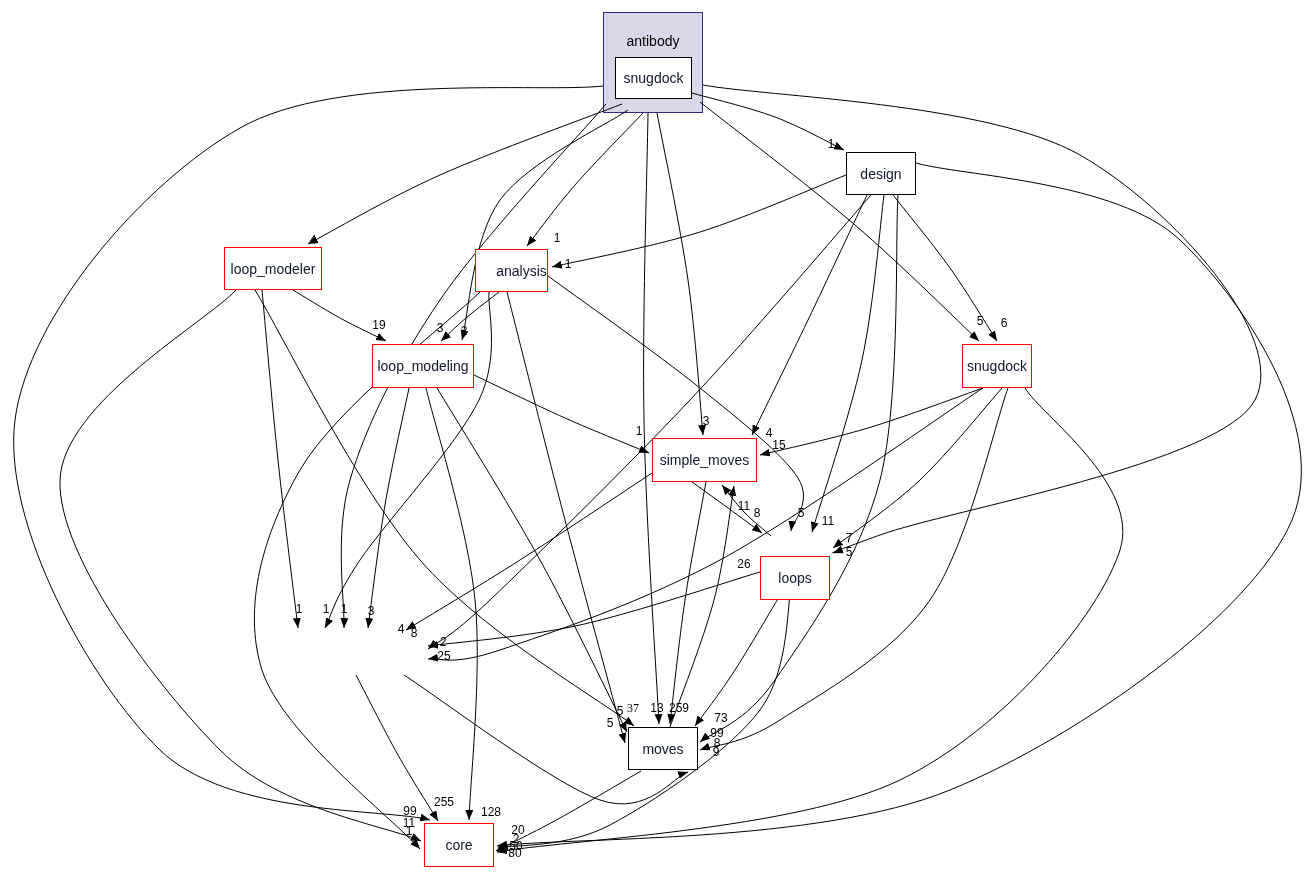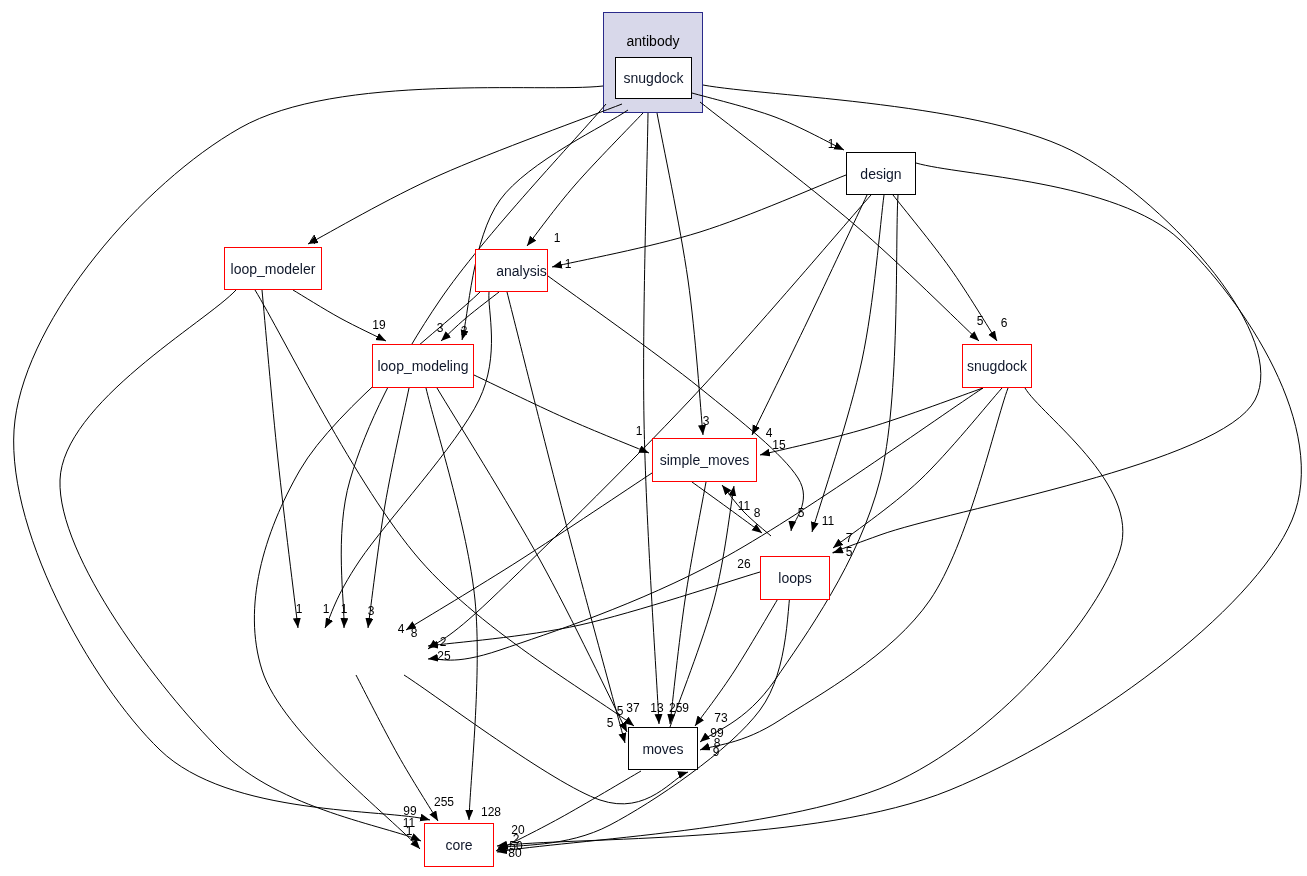--- a/index.html
+++ b/index.html
@@ -146,21 +146,21 @@
     <span class="edge-label" style="left: 299px; top: 609px;">1</span>
     <span class="edge-label" style="left: 326px; top: 609px;">1</span>
     <span class="edge-label" style="left: 344px; top: 609px;">1</span>
     <span class="edge-label" style="left: 371px; top: 611px;">3</span>
     <span class="edge-label" style="left: 401px; top: 629px;">4</span>
     <span class="edge-label" style="left: 414px; top: 633px;">8</span>
     <span class="edge-label" style="left: 443px; top: 642px;">2</span>
     <span class="edge-label" style="left: 444px; top: 656px;">25</span>
     <span class="edge-label" style="left: 620px; top: 711px;">5</span>
     <span class="edge-label" style="left: 610px; top: 723px;">5</span>
-    <span class="edge-label" style="left: 633px; top: 708px;">37</span>
+    <span class="edge-label" style="left: 633px; top: 708px; font-family: Liberation Serif, serif;">37</span>
     <span class="edge-label" style="left: 657px; top: 708px;">13</span>
     <span class="edge-label" style="left: 679px; top: 708px;">259</span>
     <span class="edge-label" style="left: 710px; top: 718px; margin-left: 11px;">73</span>
     <span class="edge-label" style="left: 717px; top: 733px;">99</span>
     <span class="edge-label" style="left: 717px; top: 743px;">8</span>
     <span class="edge-label" style="left: 716px; top: 752px;">9</span>
     <span class="edge-label" style="left: 409px; top: 823px;">11</span>
     <span class="edge-label" style="left: 409px; top: 831px;">1</span>
     <span class="edge-label" style="left: 410px; top: 811px;">99</span>
     <span class="edge-label" style="left: 444px; top: 802px;">255</span>

